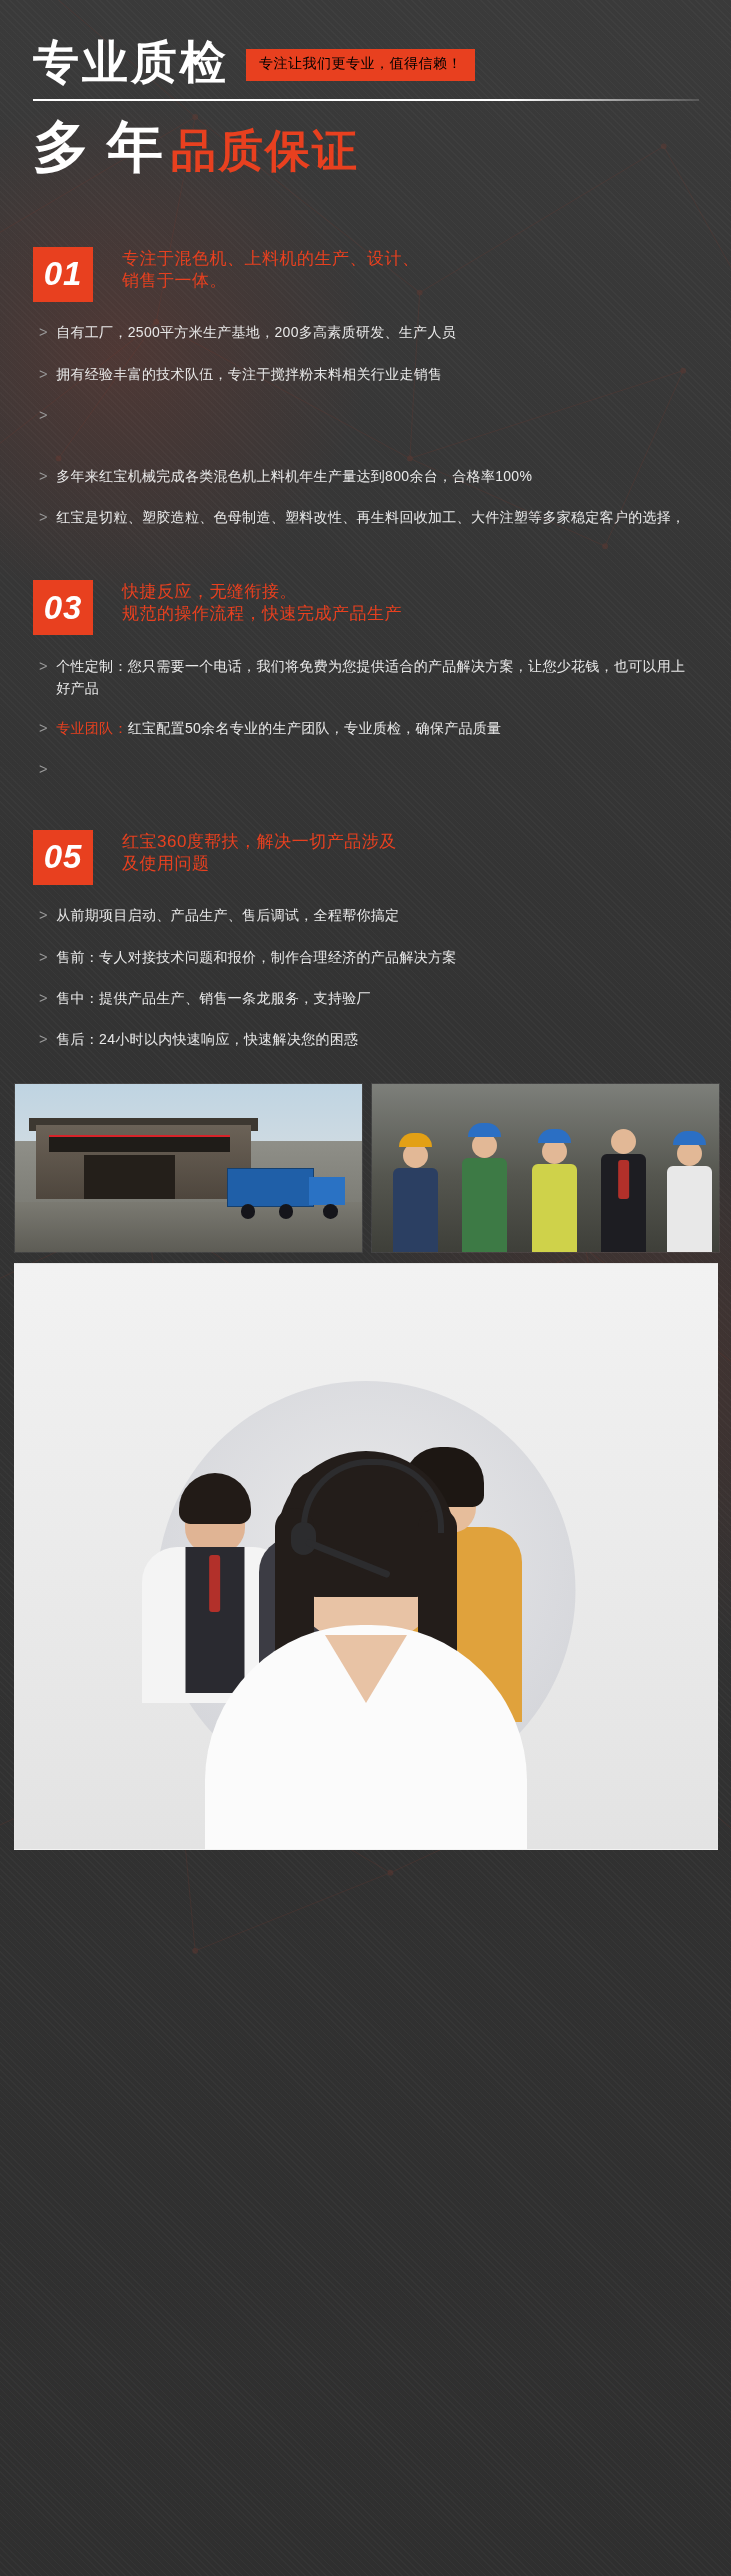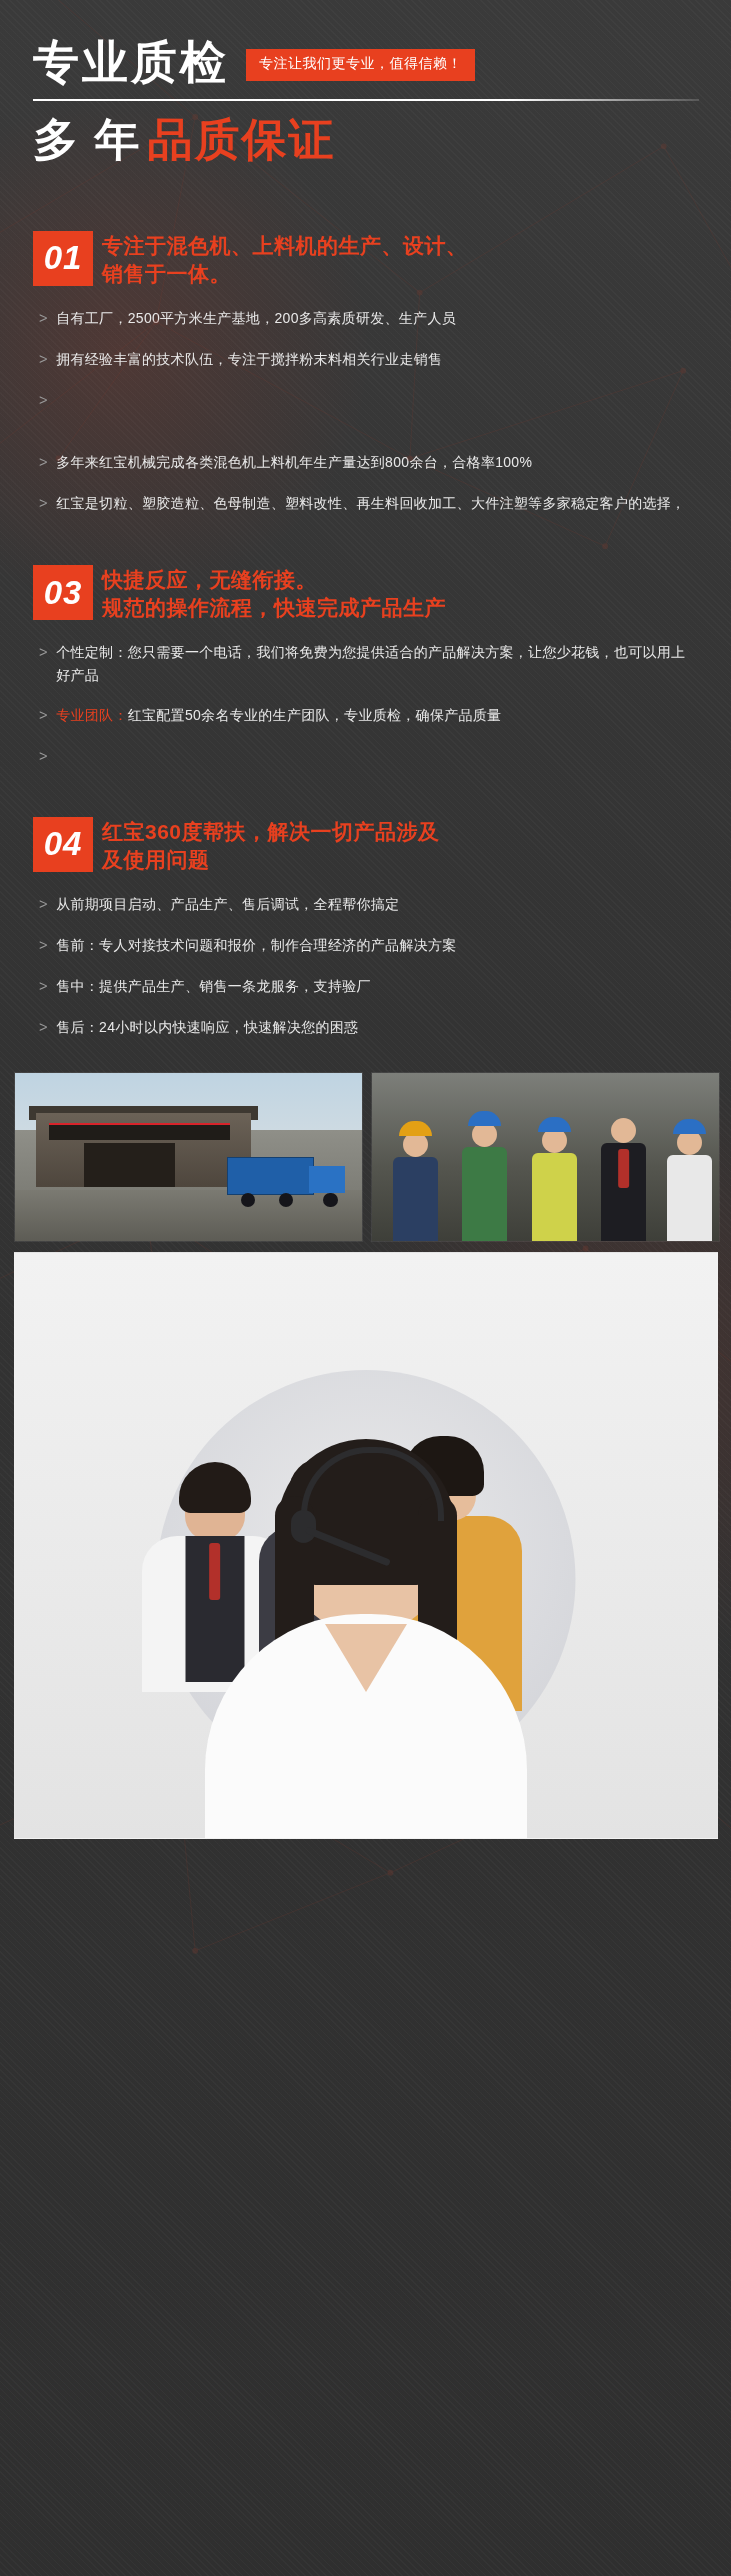--- a/index.html
+++ b/index.html
@@ -43,44 +43,45 @@
     font-size: 46px;
     font-weight: bold;
     color: #ffffff;
     letter-spacing: 2.9px;
     line-height: 1;
     white-space: nowrap;
   }
   .tagline {
     margin-left: 17.6px;
     background: #e8401f;
-    color: #ffffff;
+    color: #000000;
     font-size: 14px;
     padding: 6.8px 12.7px 7.8px 12.7px;
     letter-spacing: 0.5px;
     white-space: nowrap;
     align-self: center;
     margin-top: 5.9px;
   }
   .header-rule {
     margin: 13.7px 0 9.8px 0;
     height: 2px;
     background: linear-gradient(90deg, #ffffff 0%, #ffffff 72%, rgba(255,255,255,0.15) 100%);
     width: 100%;
   }
   .header-row2 {
     display: flex;
     align-items: baseline;
     white-space: nowrap;
   }
   .sub-white {
-    font-size: 45px;
+    font-size: 56px;
     font-weight: bold;
     color: #ffffff;
     letter-spacing: 2px;
+    font-family: Liberation Serif, serif;
   }
   .sub-red {
     font-size: 45px;
     font-weight: bold;
     color: #e8401f;
     letter-spacing: 2px;
     margin-left: 5.9px;
   }
 
   
@@ -100,24 +101,24 @@
     color: #ffffff;
     font-size: 33px;
     font-weight: bold;
     font-style: italic;
     display: flex;
     align-items: center;
     justify-content: center;
     letter-spacing: 1px;
   }
   .sec-title {
-    margin-left: 9px;
+    margin-left: 29px;
     color: #e8401f;
-    font-size: 21px;
-    font-weight: bold;
+    font-size: 17px;
+    font-weight: normal;
     line-height: 1.32;
     letter-spacing: 0.5px;
     padding-top: 1px;
   }
   .sec-title .line2 { display: block; }
 
   .bullets {
     margin-top: 19.5px;
     padding-left: 5.9px;
   }
@@ -379,21 +380,21 @@
         <span class="bullet-text"><span class="red-lead">专业团队：</span><span>红宝配置50余名专业的生产团队，专业质检，确保产品质量</span></span>
       </div>
       <div class="bullet">
         <span class="bullet-mark">&gt;</span>
       </div>
     </div>
   </div>
 
   <div class="section" style="margin-top:49px;">
     <div class="sec-head">
-      <div class="num-badge">04</div>
+      <div class="num-badge">05</div>
       <div class="sec-title">
         <span class="line1">红宝360度帮扶，解决一切产品涉及</span>
         <span class="line2">及使用问题</span>
       </div>
     </div>
     <div class="bullets">
       <div class="bullet">
         <span class="bullet-mark">&gt;</span>
         <span class="bullet-text">从前期项目启动、产品生产、售后调试，全程帮你搞定</span>
       </div>

